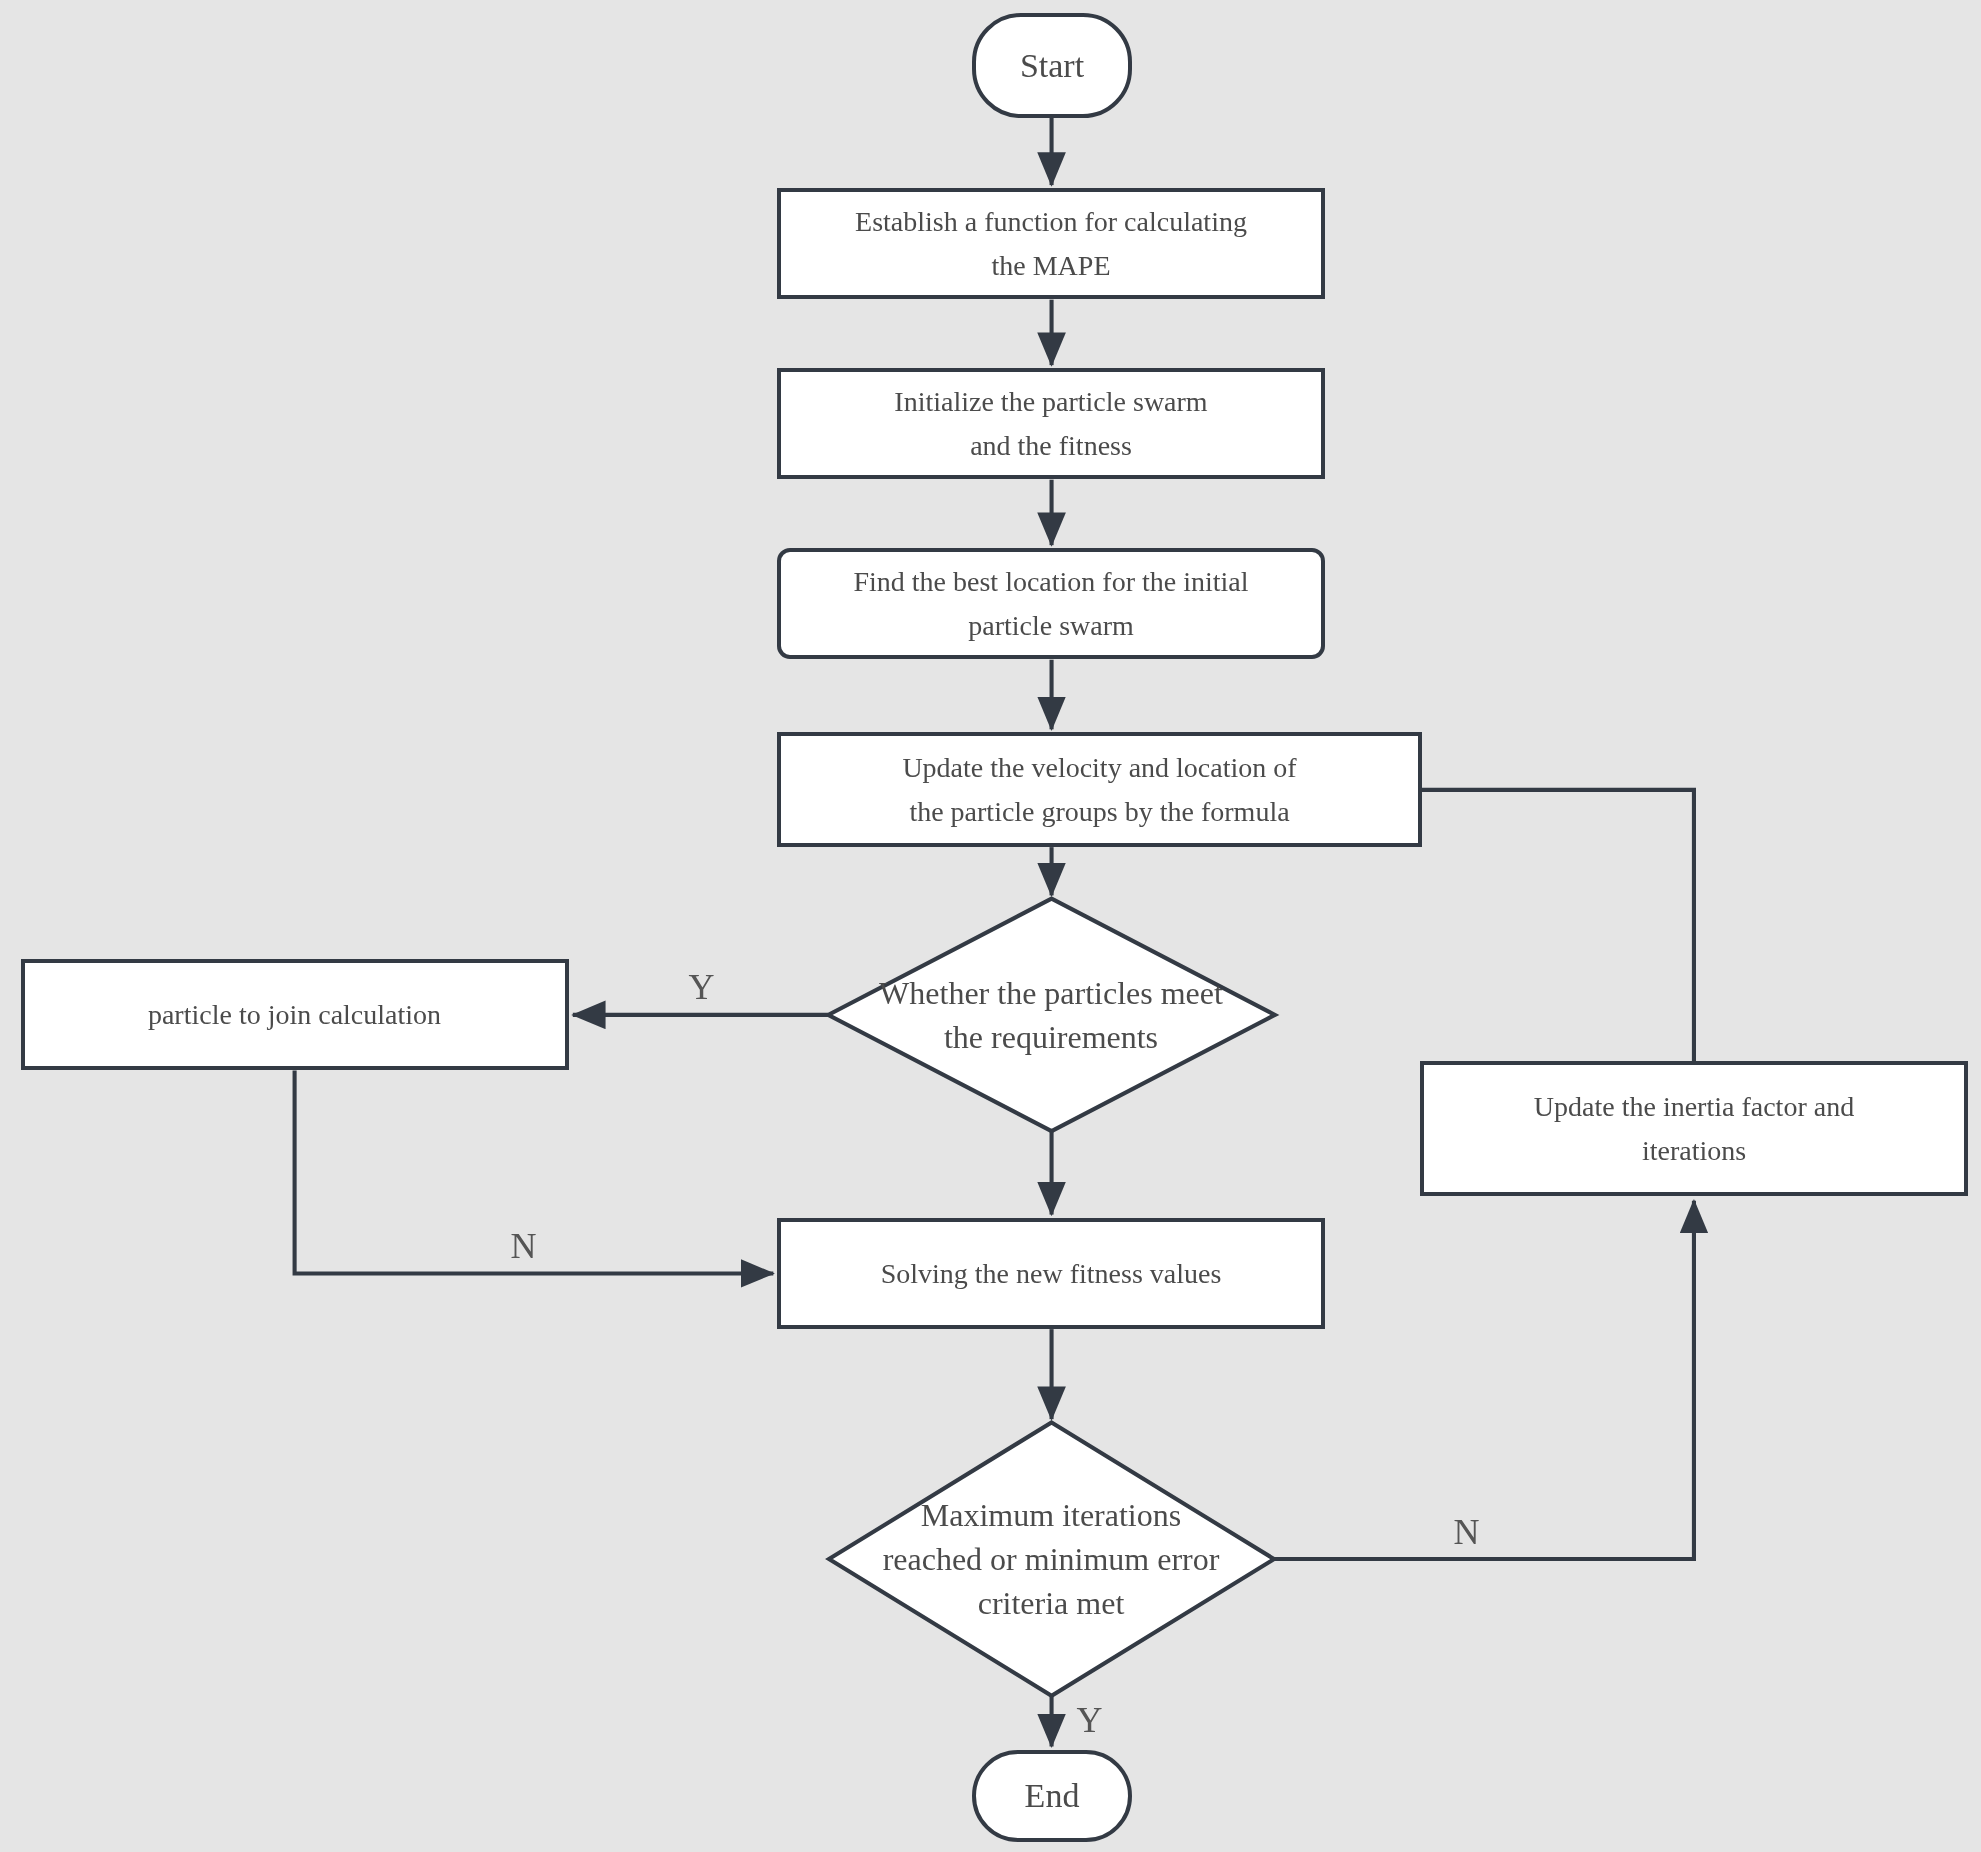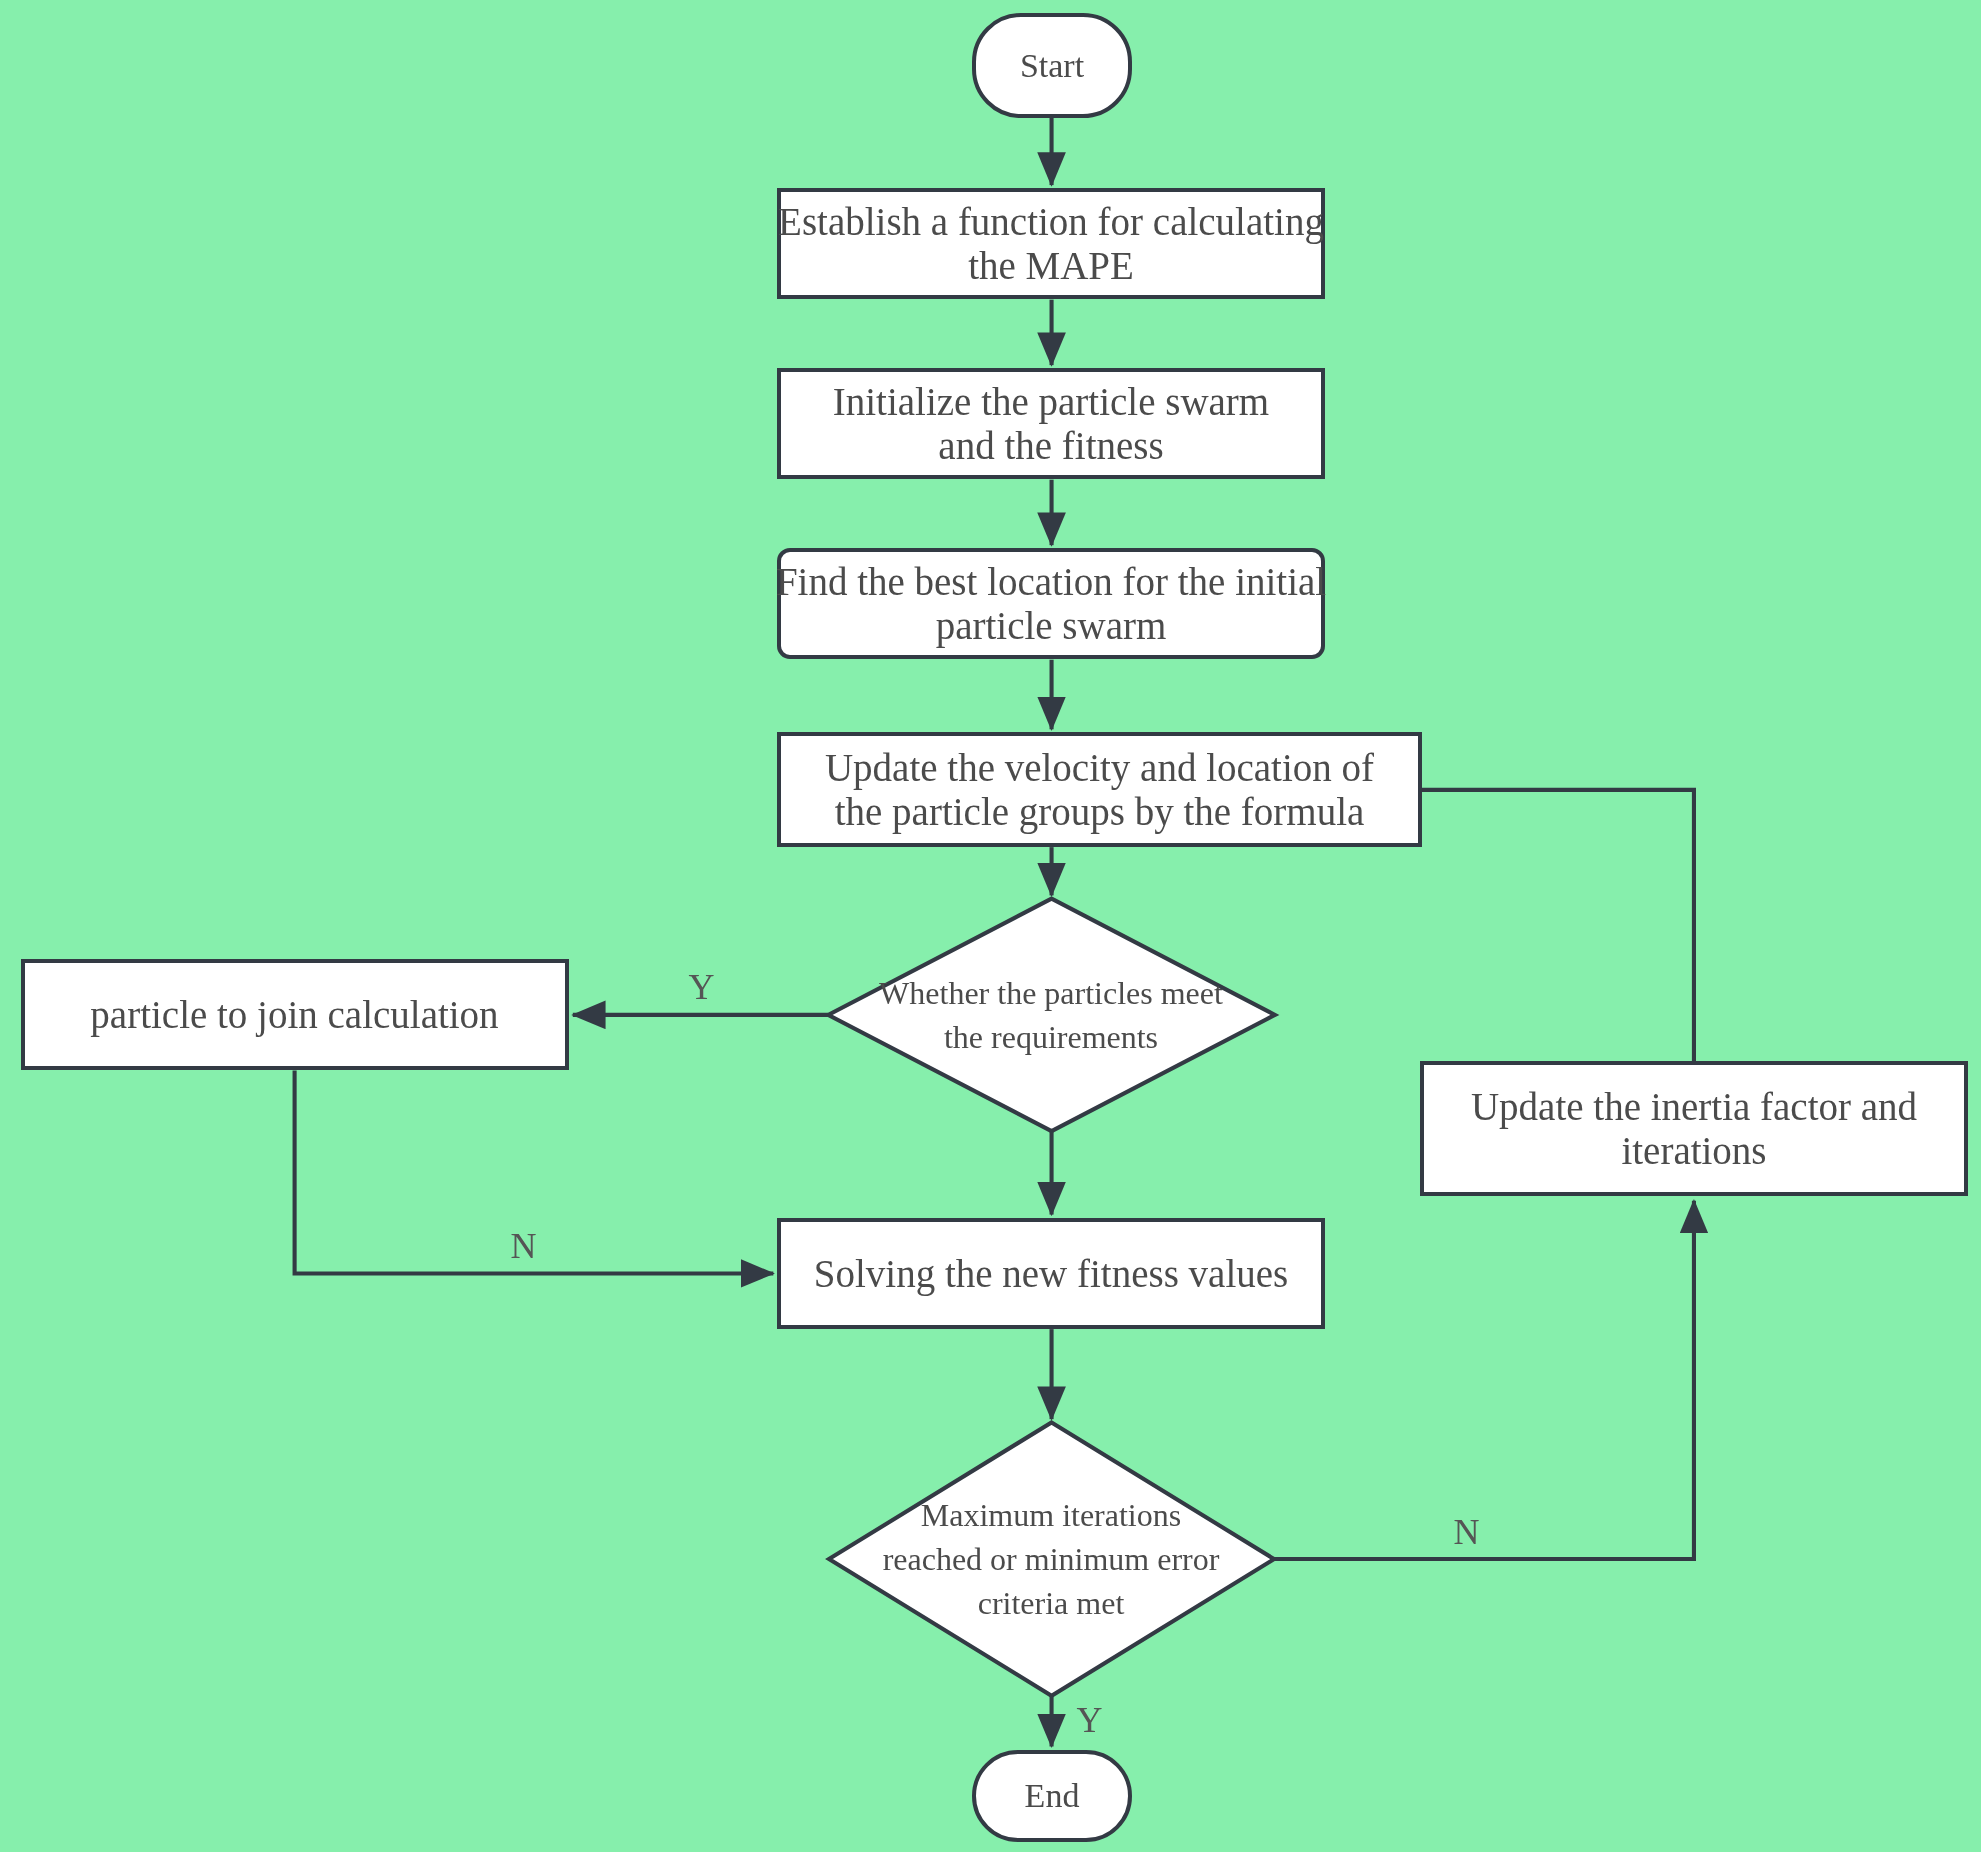--- a/index.html
+++ b/index.html
@@ -1,20 +1,20 @@
 <!DOCTYPE html>
 <html style="font-size:13px"><head>
 <meta charset="utf-8">
 <style>
   html, body { margin: 0; padding: 0; background: #ffffff; }
   #canvas {
     position: relative;
     width: 1982px;
     height: 1853px;
-    background: #86efac;
+    background: #e5e5e5;
     font-family: "Liberation Serif", "DejaVu Serif", serif;
     color: #4b4b4b;
     overflow: hidden;
   }
   #wires {
     position: absolute;
     left: 0; top: 0;
     z-index: 1;
     pointer-events: none;
   }
@@ -22,21 +22,21 @@
     position: absolute;
     z-index: 2;
     box-sizing: border-box;
     background: #ffffff;
     border: 4.9px solid #333a44;
     display: flex;
     flex-direction: column;
     align-items: center;
     justify-content: center;
     text-align: center;
-    font-size: 39px;
+    font-size: 28px;
     line-height: 44px;
   }
   .terminator {
     border-radius: 49px;
     font-size: 34px;
   }
   .diamond-text {
     position: absolute;
     z-index: 2;
     display: flex;

